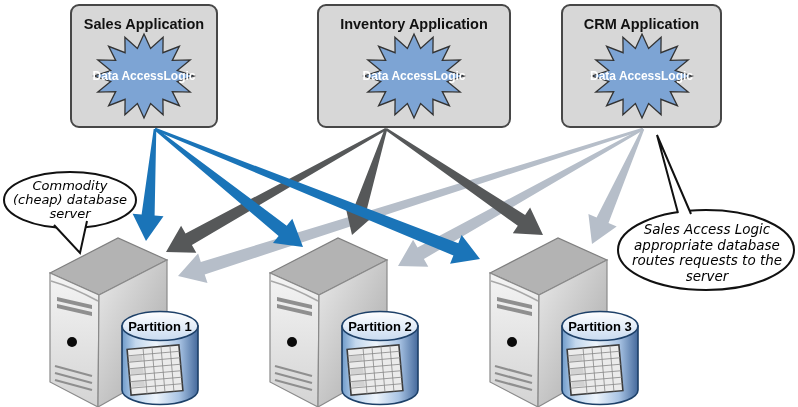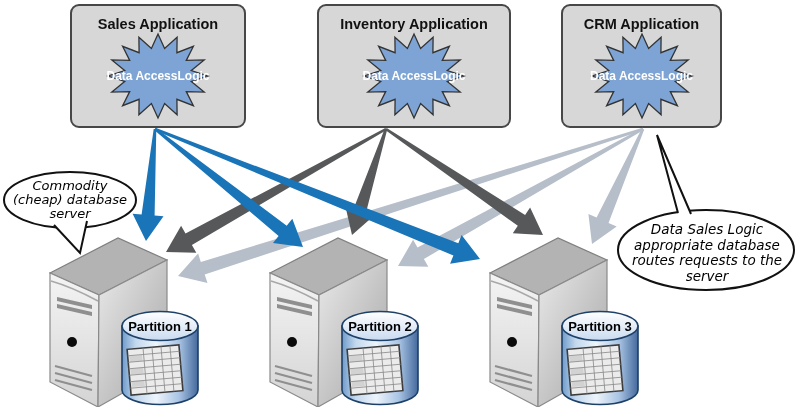--- a/index.html
+++ b/index.html
@@ -78,21 +78,21 @@
         <path d="M 105,112 V 158 M 114,112 V 158 M 123,112 V 158 M 132,112 V 158" stroke="#8a8a8a" stroke-width="0.8" fill="none"></path>
         <path d="M 89,118.5 H 141 M 89,125 H 141 M 89,131.5 H 141 M 89,138 H 141 M 89,144.5 H 141 M 89,151 H 141" stroke="#8a8a8a" stroke-width="0.8" fill="none"></path>
       </g>
       <ellipse cx="120" cy="91" rx="38" ry="14.5" fill="url(#gradCylTop)" stroke="#1d4068" stroke-width="1.6"></ellipse>
     </g>
   </defs>
 </svg>
 
 <div class="canvas">
 
-  <div class="app-box" style="left:70px; width:176px;">
+  <div class="app-box" style="left:70px; width:148px;">
     <div class="app-title">Sales Application</div>
     <div class="burst">
       <svg width="104" height="88" viewBox="0 0 104 88">
         <polygon stroke="#333333" stroke-width="1.3" fill="#7da4d4" points="52.0,2.0 58.6,16.5 71.1,5.2 70.9,20.7 87.4,14.3 80.3,28.4 98.2,27.9 85.3,38.5 102.0,44.0 85.3,49.5 98.2,60.1 80.3,59.6 87.4,73.7 70.9,67.3 71.1,82.8 58.6,71.5 52.0,86.0 45.4,71.5 32.9,82.8 33.1,67.3 16.6,73.7 23.7,59.6 5.8,60.1 18.7,49.5 2.0,44.0 18.7,38.5 5.8,27.9 23.7,28.4 16.6,14.3 33.1,20.7 32.9,5.2 45.4,16.5"></polygon>
       </svg>
       <div class="burst-label">
         <div>Data Access</div>
         <div>Logic</div>
       </div>
     </div>
@@ -159,19 +159,19 @@
     <div>Commodity</div>
     <div>(cheap) database</div>
     <div>server</div>
   </div>
 
   <svg class="callout-svg" style="left:615px; top:130px;" width="183" height="170" viewBox="0 0 183 170">
     <ellipse cx="91" cy="120" rx="88" ry="40" fill="#ffffff" stroke="#111111" stroke-width="2"></ellipse>
     <path d="M 63,83 L 42,5 L 76,84" fill="#ffffff" stroke="#111111" stroke-width="2"></path>
   </svg>
   <div class="callout-text callout-text-right">
-    <div>Data Sales Logic</div>
+    <div>Sales Access Logic</div>
     <div>appropriate database</div>
     <div>routes requests to the</div>
     <div>server</div>
   </div>
 
 </div>
 
 </body></html>

